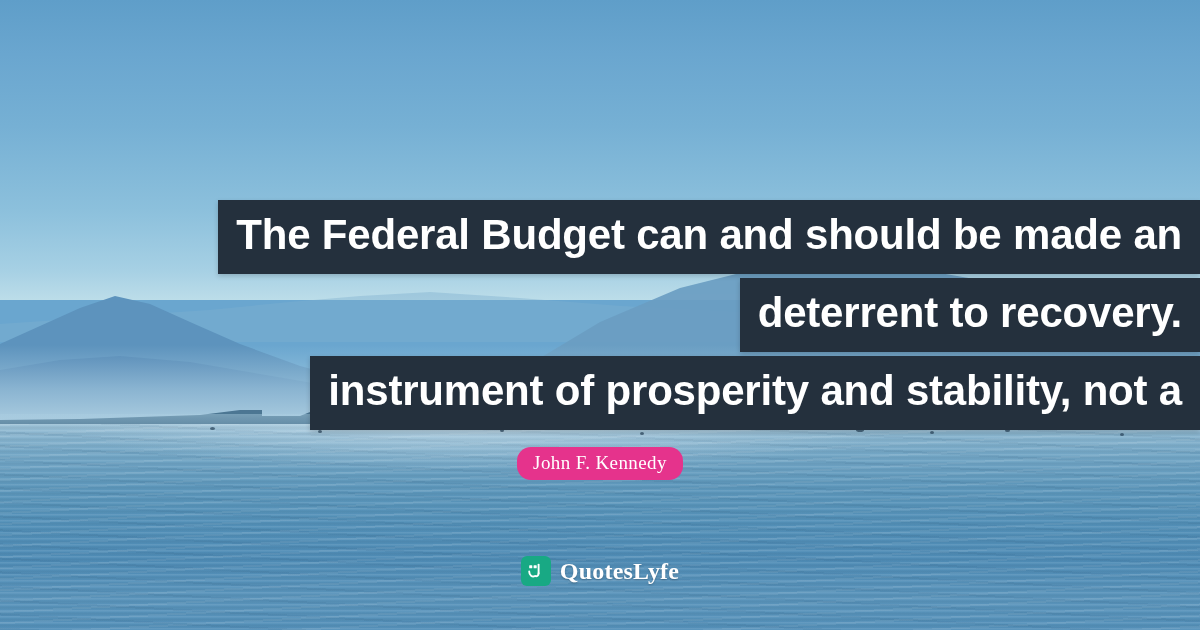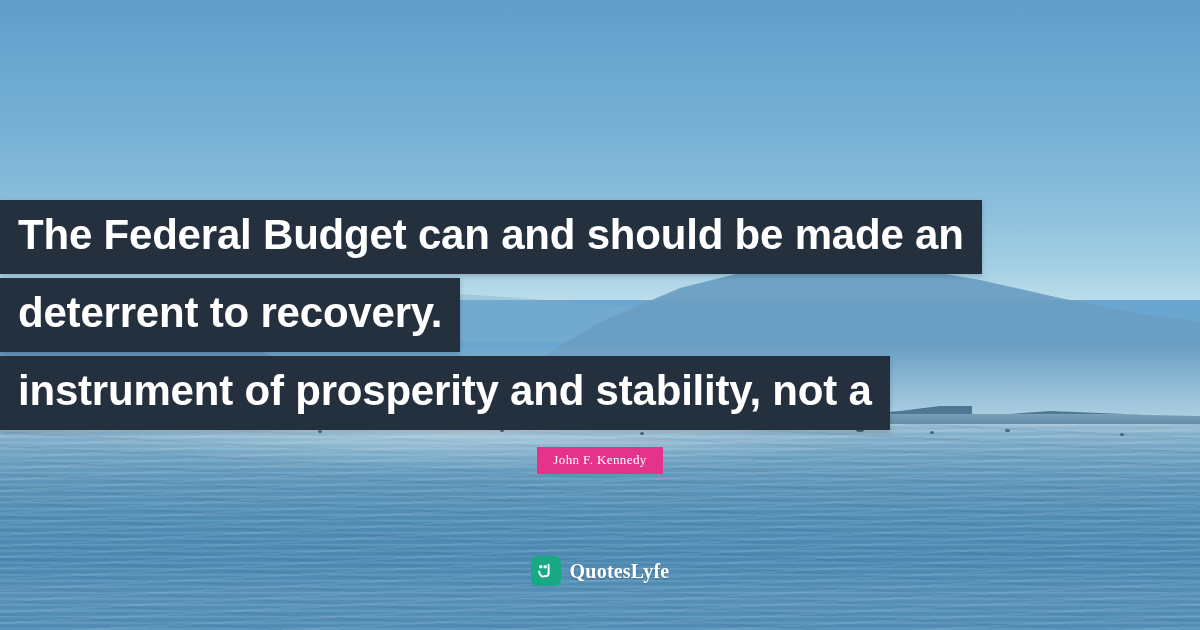--- a/index.html
+++ b/index.html
@@ -120,21 +120,21 @@
   .dot {
     position:absolute;
     background:#2d4a60;
     border-radius:50%;
     opacity:.75;
   }
 
   
   .quote {
     position:absolute; left:0; top:200px; width:1200px;
-    text-align:left;
+    text-align:right;
     z-index:5;
   }
   .qline {
     display:inline-block;
     background:#24303d;
     color:#ffffff;
     font-family:"Liberation Sans Narrow","Liberation Sans", sans-serif;
     font-weight:700;
     font-size:42px;
     line-height:1;
@@ -148,24 +148,25 @@
   
   .author-wrap {
     position:absolute; left:0; top:447px; width:1200px;
     text-align:center; z-index:6;
   }
   .author {
     display:inline-block;
     background:#e5338c;
     color:#ffffff;
     font-family:"Liberation Serif","DejaVu Serif", serif;
-    font-size:13px;
+    font-size:19px;
     letter-spacing:.4px;
     padding:5px 16px 6px 16px;
     white-space:nowrap;
+    border-radius:14px;
   }
 
   
   .logo-wrap {
     position:absolute; left:0; top:556px; width:1200px;
     text-align:center; z-index:6;
   }
   .logo {
     display:inline-flex;
     align-items:center;
@@ -175,21 +176,21 @@
     width:30px; height:30px;
     border-radius:6px;
     background:#18a984;
     display:inline-flex;
     align-items:center;
     justify-content:center;
   }
   .logo-text {
     font-family:"Liberation Serif","DejaVu Serif", serif;
     font-weight:700;
-    font-size:20px;
+    font-size:24px;
     color:#ffffff;
     letter-spacing:.2px;
     text-shadow:0 1px 2px rgba(0,0,0,.25);
   }
 </style>
 </head>
 <body>
 
 <div id="card">
 

